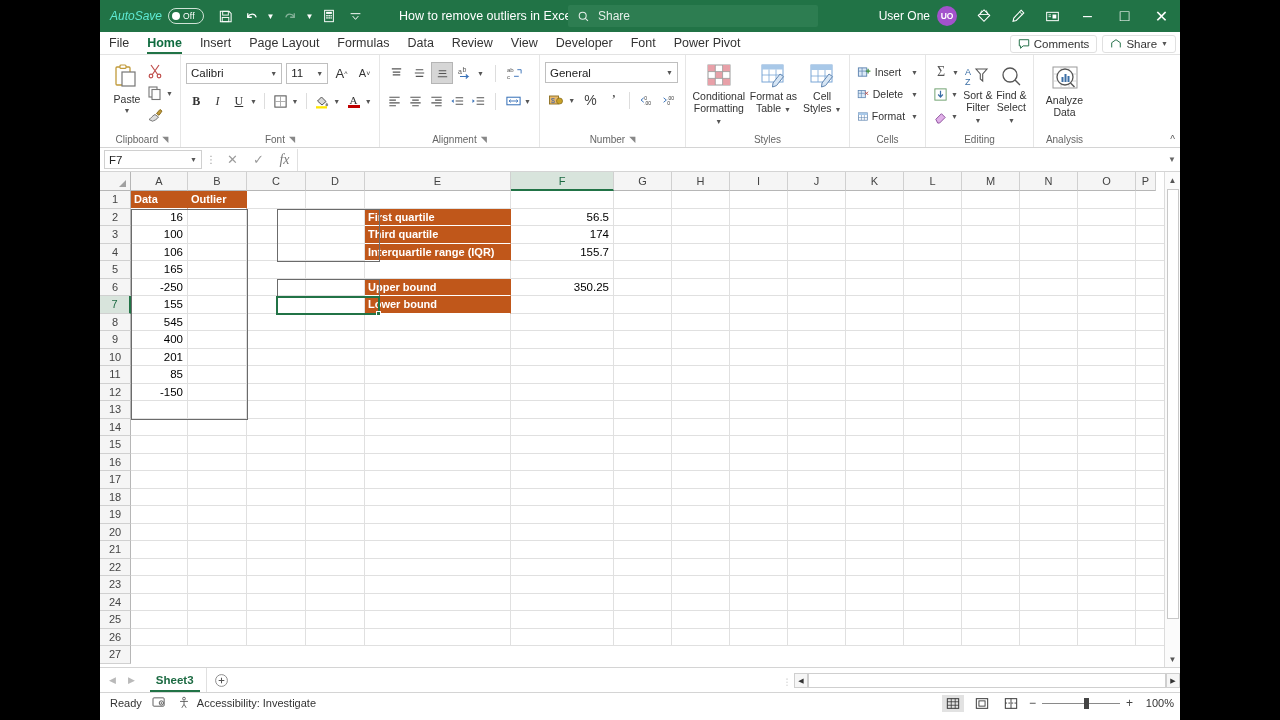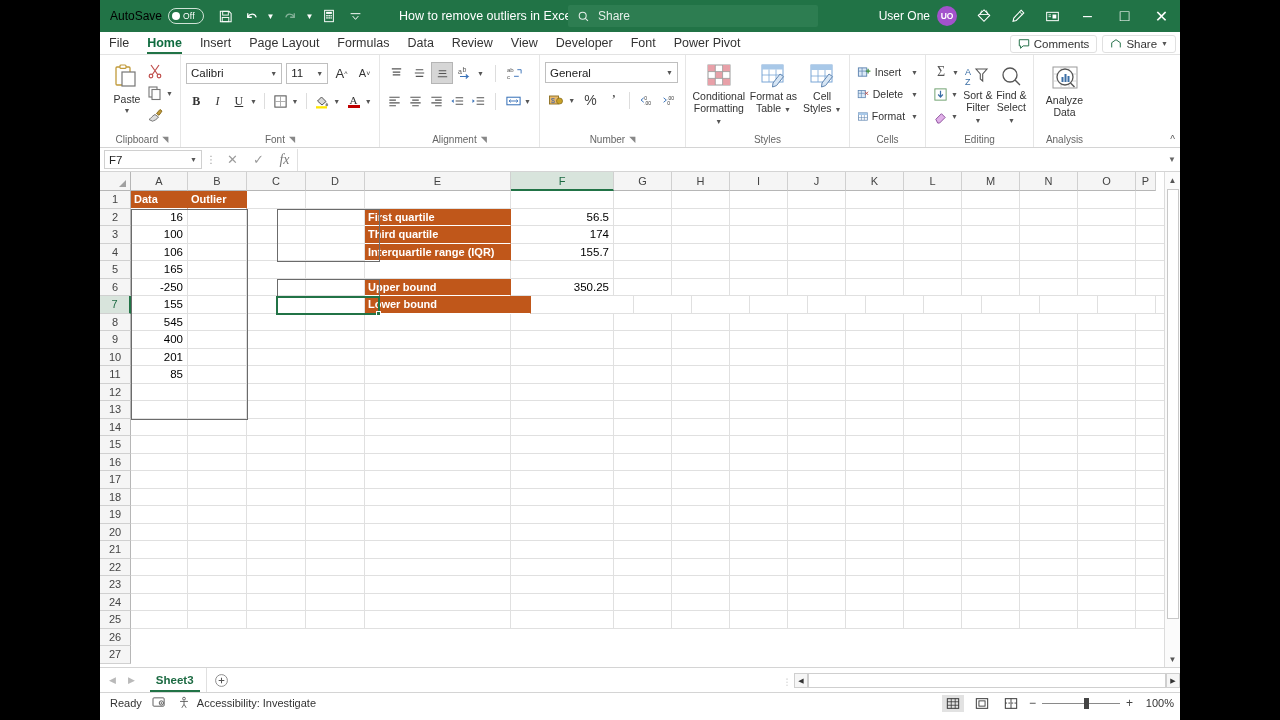--- a/index.html
+++ b/index.html
@@ -15,21 +15,21 @@
     background: #fff;
     overflow: hidden;
   }
 
   
   .titlebar {
     height: 32px; background: #217346; color: #fff;
     display: flex; align-items: center; position: relative;
   }
   .autosave-wrap { display: flex; align-items: center; gap: 6px; margin-left: 10px; }
-  .autosave-label { font-size: 12px; color: #000000; }
+  .autosave-label { font-size: 12px; color: #5eead4; font-style: italic; }
   .toggle {
     width: 36px; height: 16px; border-radius: 9px;
     border: 1px solid #cfe3d6; background: transparent;
     display: flex; align-items: center; gap: 3px; padding: 0 3px;
     font-size: 8.5px; color: #fff; letter-spacing: .2px;
   }
   .toggle .knob { width: 8px; height: 8px; border-radius: 50%; background: #fff; }
   .qat { display: flex; align-items: center; gap: 2px; margin-left: 9px; }
   .qbtn {
     width: 24px; height: 24px; display: flex; align-items: center; justify-content: center;
@@ -913,21 +913,21 @@
           <div class="gcell" style="width:58px"></div>
           <div class="gcell" style="width:58px"></div>
           <div class="gcell" style="width:40px"></div>
         </div>
 
         <div class="grow">
           <div class="gcell num" style="width:57px">155</div>
           <div class="gcell" style="width:59px"></div>
           <div class="gcell" style="width:59px"></div>
           <div class="gcell" style="width:59px"></div>
-          <div class="gcell hdrfill" style="width:166px">Lower bound</div>
+          <div class="gcell hdrfill" style="width:146px">Lower bound</div>
           <div class="gcell num" style="width:103px"></div>
           <div class="gcell" style="width:58px"></div>
           <div class="gcell" style="width:58px"></div>
           <div class="gcell" style="width:58px"></div>
           <div class="gcell" style="width:58px"></div>
           <div class="gcell" style="width:58px"></div>
           <div class="gcell" style="width:58px"></div>
           <div class="gcell" style="width:58px"></div>
           <div class="gcell" style="width:58px"></div>
           <div class="gcell" style="width:58px"></div>
@@ -983,20 +983,38 @@
           <div class="gcell" style="width:58px"></div>
           <div class="gcell" style="width:58px"></div>
           <div class="gcell" style="width:58px"></div>
           <div class="gcell" style="width:58px"></div>
           <div class="gcell" style="width:58px"></div>
           <div class="gcell" style="width:58px"></div>
           <div class="gcell" style="width:40px"></div>
         </div>
         <div class="grow">
           <div class="gcell num" style="width:57px">85</div>
+          <div class="gcell" style="width:59px"></div>
+          <div class="gcell" style="width:59px"></div>
+          <div class="gcell" style="width:59px"></div>
+          <div class="gcell" style="width:146px"></div>
+          <div class="gcell" style="width:103px"></div>
+          <div class="gcell" style="width:58px"></div>
+          <div class="gcell" style="width:58px"></div>
+          <div class="gcell" style="width:58px"></div>
+          <div class="gcell" style="width:58px"></div>
+          <div class="gcell" style="width:58px"></div>
+          <div class="gcell" style="width:58px"></div>
+          <div class="gcell" style="width:58px"></div>
+          <div class="gcell" style="width:58px"></div>
+          <div class="gcell" style="width:58px"></div>
+          <div class="gcell" style="width:40px"></div>
+        </div>
+        <div class="grow">
+          <div class="gcell num" style="width:57px">-150</div>
           <div class="gcell" style="width:59px"></div>
           <div class="gcell" style="width:59px"></div>
           <div class="gcell" style="width:59px"></div>
           <div class="gcell" style="width:146px"></div>
           <div class="gcell" style="width:103px"></div>
           <div class="gcell" style="width:58px"></div>
           <div class="gcell" style="width:58px"></div>
           <div class="gcell" style="width:58px"></div>
           <div class="gcell" style="width:58px"></div>
           <div class="gcell" style="width:58px"></div>

